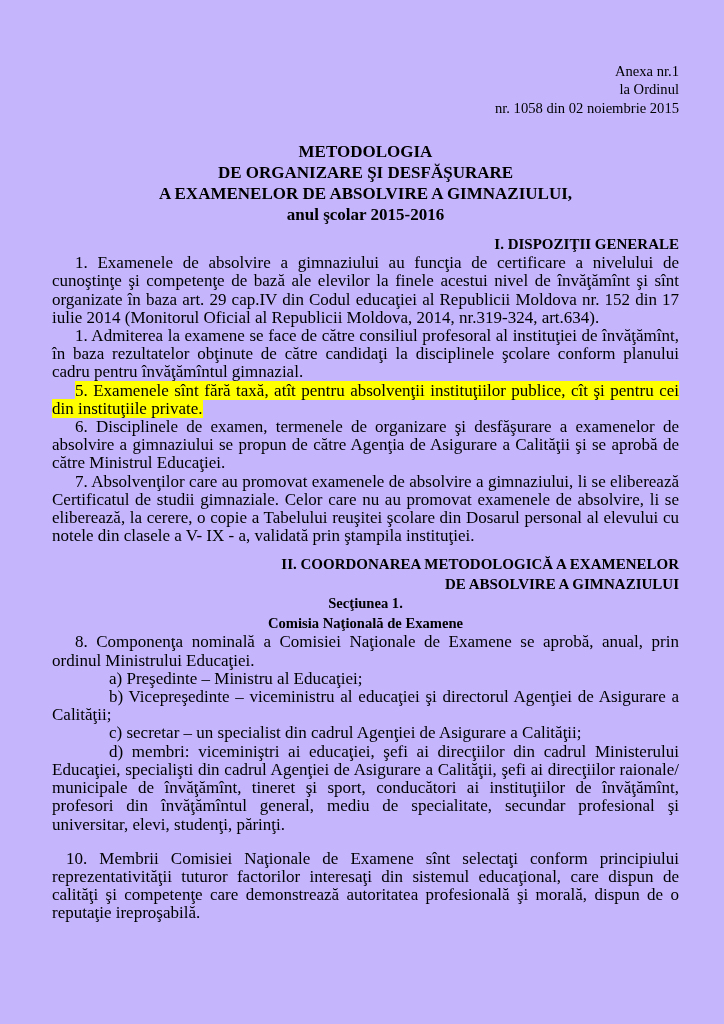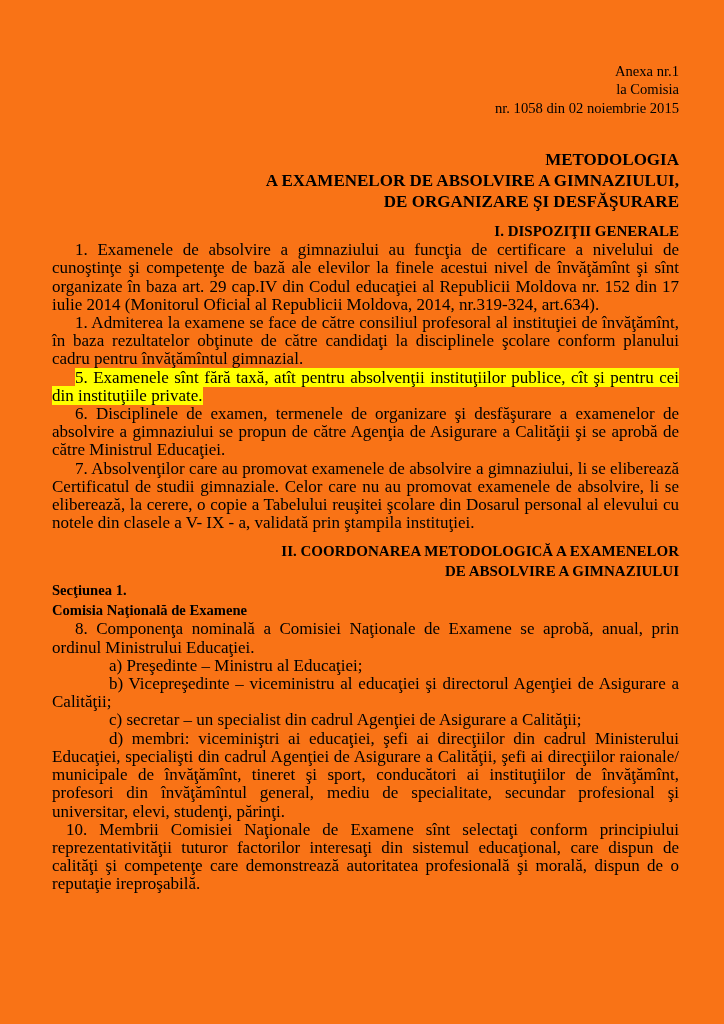--- a/index.html
+++ b/index.html
@@ -6,77 +6,78 @@
   html, body { background: #ffffff; }
   body {
     width: 724px; height: 1024px;
     overflow: hidden;
     color: #000;
     font-family: "Liberation Serif", "DejaVu Serif", serif;
   }
   .page {
     width: 724px; height: 1024px;
     padding: 62px 45px 0 52px;
-    background: #f97316;
+    background: #c4b5fd;
   }
   
   .doc-header {
     text-align: right;
     font-size: 14.6px;
     line-height: 18.4px;
   }
   
   .doc-title {
-    margin-top: 32px;
-    text-align: right;
+    margin-top: 24px;
+    text-align: center;
     font-weight: bold;
     font-size: 17px;
     line-height: 21px;
   }
   
   .section-heading {
     margin-top: 9px;
     text-align: right;
     font-weight: bold;
     font-size: 15px;
     line-height: 20px;
   }
   .section-heading-2 { }
   .sub-heading {
-    text-align: left;
+    text-align: center;
     font-weight: bold;
     font-size: 14.6px;
     line-height: 19.5px;
   }
   
   p.body {
     font-size: 17px;
     line-height: 18.2px;
     text-align: justify;
     text-indent: 23px;
   }
   p.body.sub { text-indent: 57px; }
-  p.body.num10 { text-indent: 14px; }
+  p.body.num10 { text-indent: 14px; margin-top: 16px; }
   .hl { background: var(--hl, #ffff00); }
 </style>
 </head>
 <body>
 
 <div class="page">
 
   <div class="doc-header">
     <div>Anexa nr.1</div>
-    <div>la Comisia</div>
+    <div>la Ordinul</div>
     <div>nr. 1058 din 02 noiembrie 2015</div>
   </div>
 
   <div class="doc-title">
     <div>METODOLOGIA</div>
+    <div>DE ORGANIZARE ŞI DESFĂŞURARE</div>
     <div>A EXAMENELOR DE ABSOLVIRE A GIMNAZIULUI,</div>
-    <div>DE ORGANIZARE ŞI DESFĂŞURARE</div>
+    <div>anul şcolar 2015-2016</div>
   </div>
 
   <div class="section-heading">I. DISPOZIŢII GENERALE</div>
 
   <p class="body"><span>1. Examenele de absolvire a gimnaziului au funcţia de certificare a nivelului de cunoştinţe şi competenţe de bază ale elevilor la finele acestui nivel de învăţămînt şi sînt organizate în baza art. 29 cap.IV din Codul educaţiei al Republicii Moldova nr. 152 din 17 iulie 2014 (Monitorul Oficial al Republicii Moldova, 2014, nr.319-324, art.634).</span></p>
   <p class="body"><span>1. Admiterea la examene se face de către consiliul profesoral al instituţiei de învăţămînt, în baza rezultatelor obţinute de către candidaţi la disciplinele şcolare conform planului cadru pentru învăţămîntul gimnazial.</span></p>
   <p class="body"><span class="hl">5. Examenele sînt fără taxă, atît pentru absolvenţii instituţiilor publice, cît şi pentru cei din instituţiile private.</span></p>
   <p class="body"><span>6. Disciplinele de examen, termenele de organizare şi desfăşurare a examenelor de absolvire a gimnaziului se propun de către Agenţia de Asigurare a Calităţii şi se aprobă de către Ministrul Educaţiei.</span></p>
   <p class="body"><span>7. Absolvenţilor care au promovat examenele de absolvire a gimnaziului, li se eliberează Certificatul de studii gimnaziale. Celor care nu au promovat examenele de absolvire, li se eliberează, la cerere, o copie a Tabelului reuşitei şcolare din Dosarul personal al elevului cu notele din clasele a V- IX - a, validată prin ştampila instituţiei.</span></p>
 

